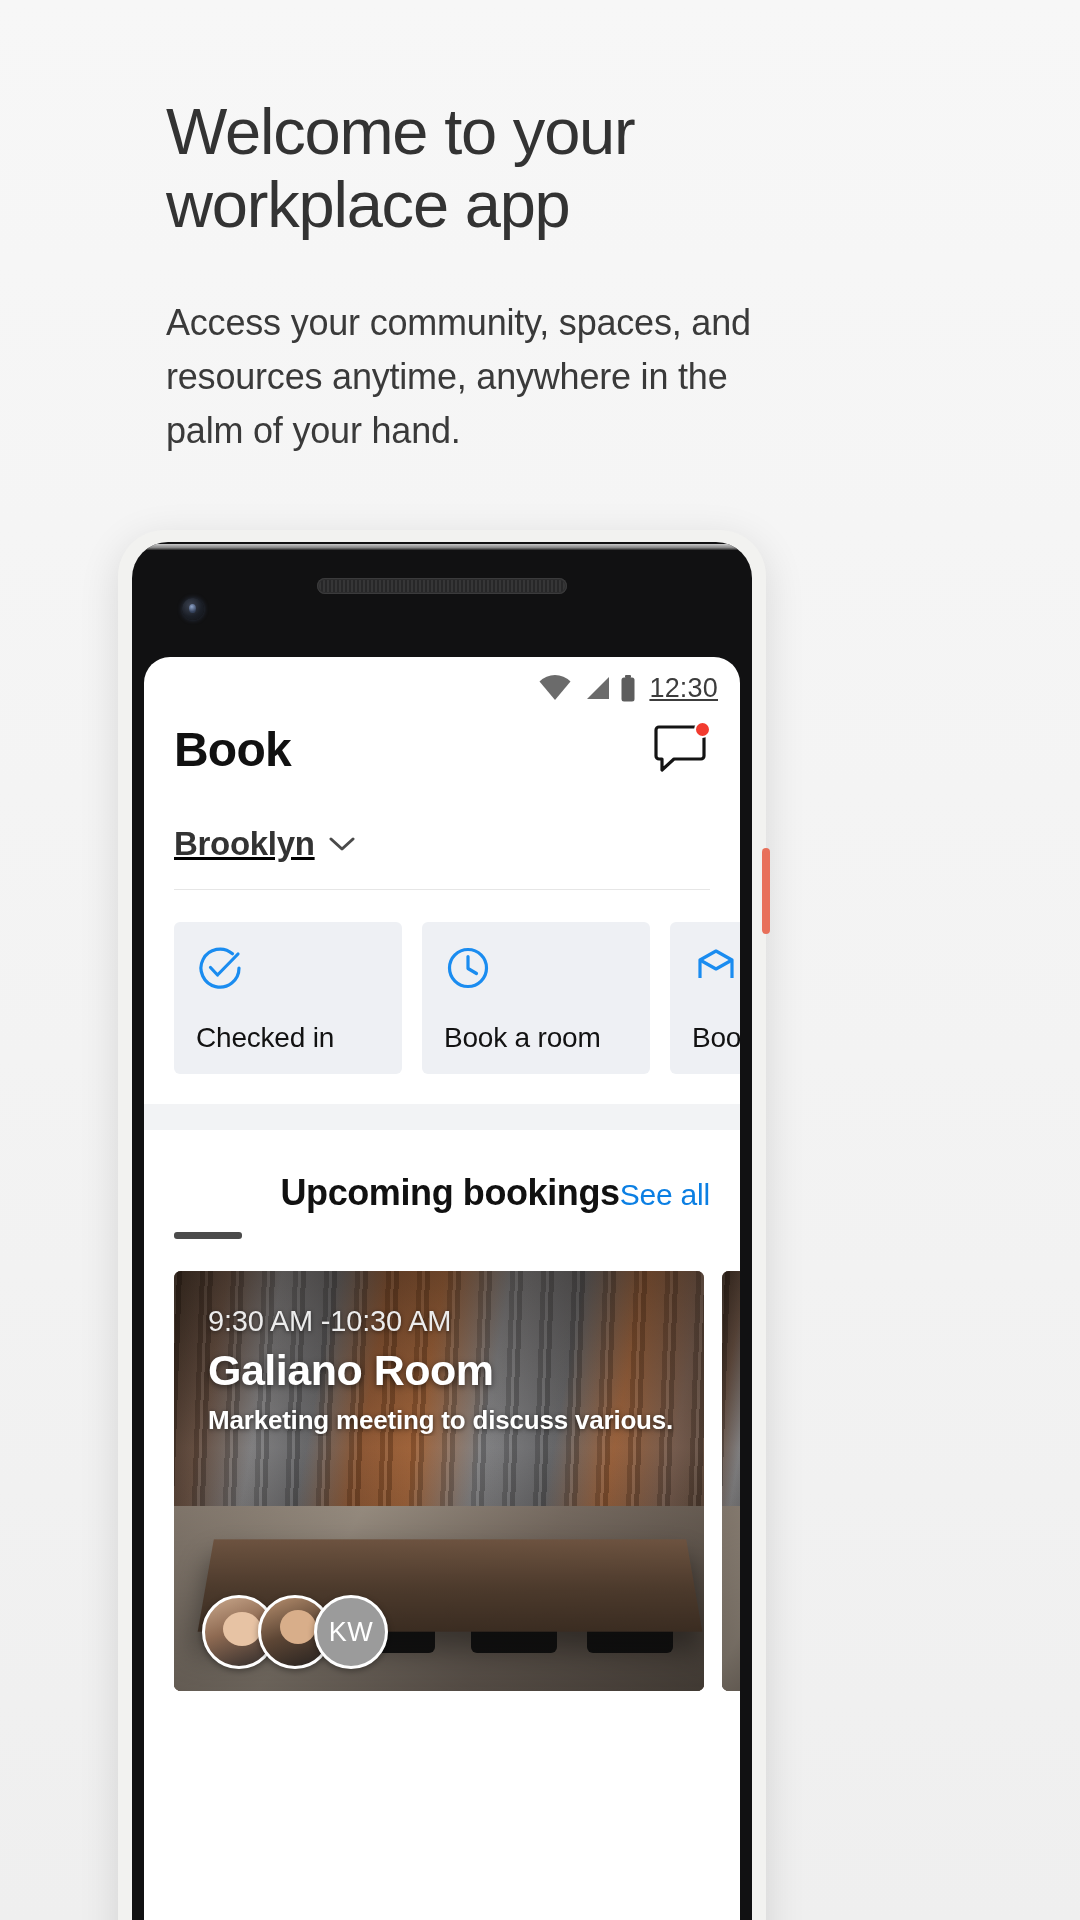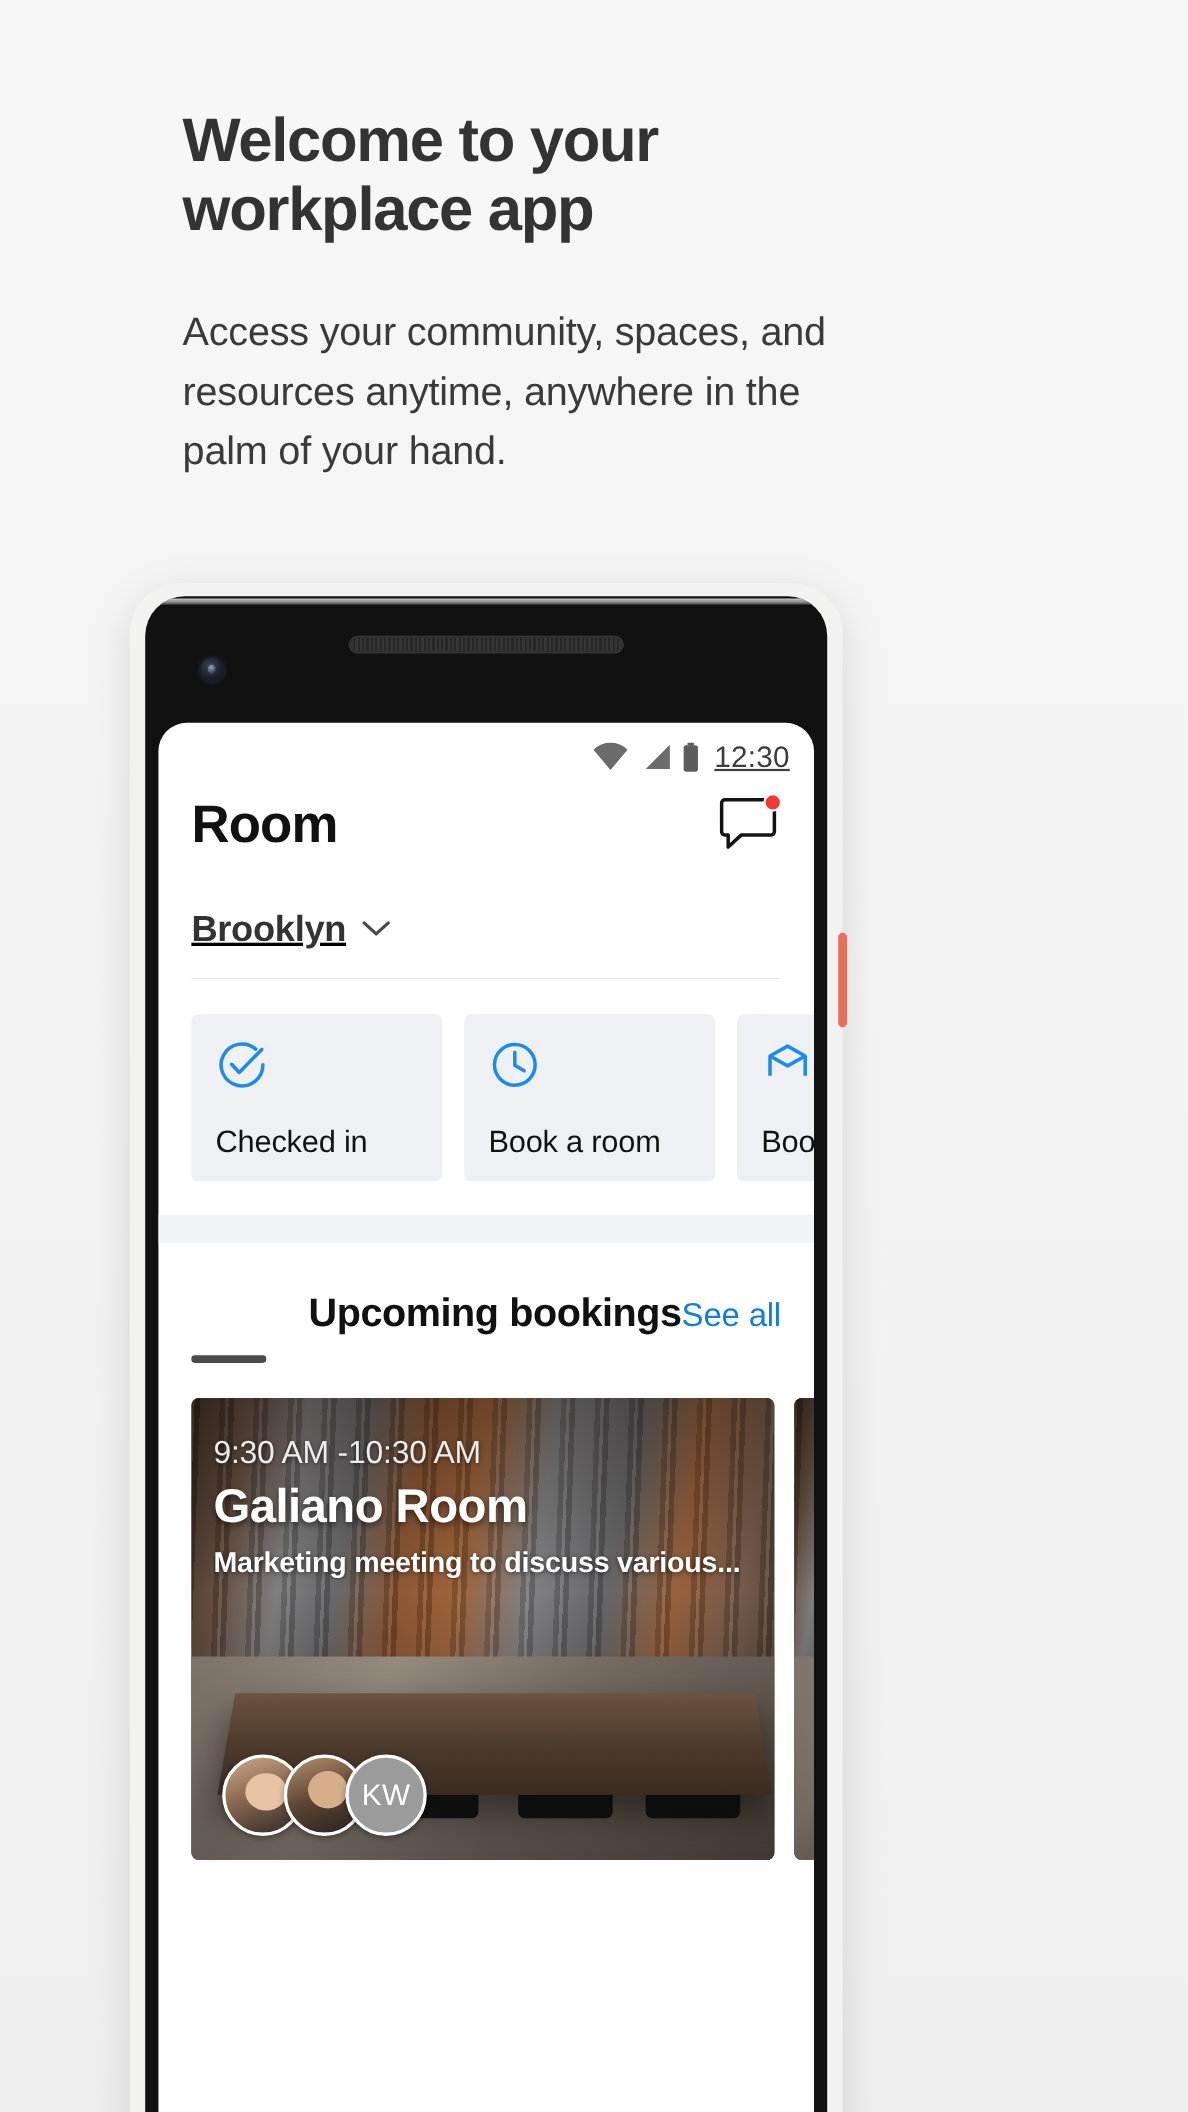--- a/index.html
+++ b/index.html
@@ -12,23 +12,23 @@
   .page {
     position: relative;
     width: 1080px; height: 1920px;
     background: linear-gradient(180deg, #f7f7f7 0%, #f3f3f3 55%, #efefef 100%);
     overflow: hidden;
   }
 
   
   .promo { position: absolute; left: 166px; top: 96px; width: 760px; }
   .promo-title {
-    font-size: 56px;
+    font-size: 65px;
     line-height: 1.12;
-    font-weight: 700;
+    font-weight: 400;
     color: #333333;
     letter-spacing: -1.2px;
     max-width: 640px;
   }
   .promo-sub {
     margin-top: 54px;
     font-size: 36px;
     line-height: 1.5;
     font-weight: 400;
     color: #3a3a3a;
@@ -221,21 +221,21 @@
     background: linear-gradient(180deg, #262626 0%, #171717 70%, #0f0f0f 100%);
     border-radius: 10px 10px 6px 6px;
     opacity: .95;
   }
   .chair.c1 { left: 10%; }
   .chair.c2 { left: 33%; }
   .chair.c3 { left: 56%; }
   .chair.c4 { left: 78%; }
   .card-overlay {
     position: absolute; left: 0; right: 0; top: 0;
-    padding: 34px 30px 0 20px;
+    padding: 34px 30px 0 34px;
   }
   .card-time {
     font-size: 29px; color: #ececec; font-weight: 400;
     letter-spacing: -0.2px;
     text-shadow: 0 1px 4px rgba(0,0,0,.55);
   }
   .card-room {
     margin-top: 8px;
     font-size: 43px; color: #ffffff; font-weight: 700;
     letter-spacing: -0.5px;
@@ -313,21 +313,21 @@
             <path d="M26 7 L26 22 L11 22 Z" fill="#6b6b6b"></path>
           </svg>
           <svg class="sb-icon" width="16" height="27" viewBox="0 0 16 27">
             <rect x="5" y="0" width="6" height="3" rx="1" fill="#5d5d5d"></rect>
             <rect x="1.5" y="2.5" width="13" height="24" rx="2.5" fill="#5d5d5d"></rect>
           </svg>
           <span class="sb-time">12:30</span>
         </div>
 
         <div class="app-header">
-          <div class="app-title">Room</div>
+          <div class="app-title">Book</div>
           <div class="msg-btn">
             <svg width="56" height="56" viewBox="0 0 56 56">
               <path d="M5 6 H47 A3 3 0 0 1 50 9 V35 A3 3 0 0 1 47 38 H20 L8 49 V38 H5 A3 3 0 0 1 2 35 V9 A3 3 0 0 1 5 6 Z" fill="none" stroke="#141414" stroke-width="3.2" stroke-linejoin="round"></path>
             </svg>
             <span class="msg-dot"></span>
           </div>
         </div>
 
         <div class="location-row">
           <span class="location-name">Brooklyn</span>

